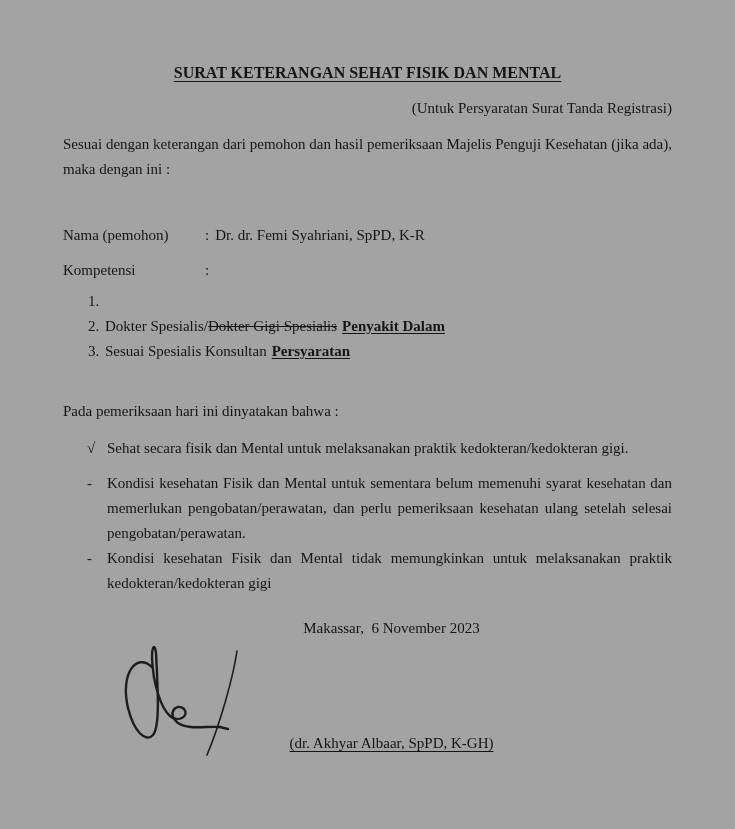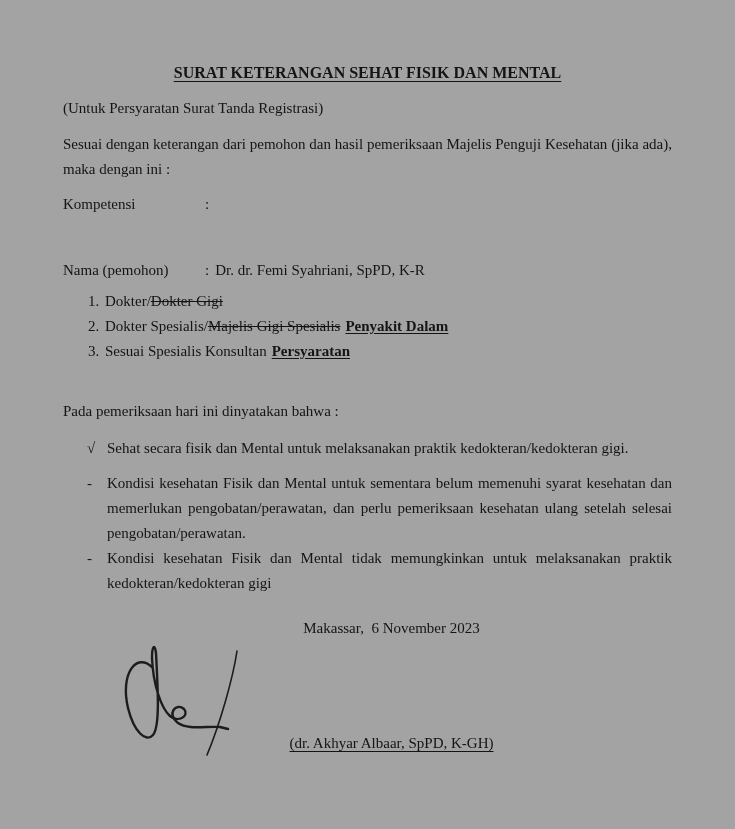--- a/index.html
+++ b/index.html
@@ -18,21 +18,21 @@
   }
   .doc-title {
     text-align: center;
     font-weight: bold;
     font-size: 16px;
   }
   .doc-title .u {
     text-decoration: underline;
     text-underline-offset: 3px;
   }
-  .subtitle { text-align: left; margin-top: 11px; }
+  .subtitle { text-align: right; margin-top: 11px; }
   .intro { text-align: justify; margin-top: 11px; }
   .field-row { margin-top: 10px; }
   .field-row.first { margin-top: 41px; }
   .field-label { display: inline-block; width: 142px; }
   .field-value { margin-left: 6px; }
   .comp-list { margin-top: 6px; padding-left: 25px; }
   .comp-item { display: flex; }
   .comp-num { width: 17px; flex: none; }
   .struck { text-decoration: line-through; }
   .struck:empty { display: none; }
@@ -74,36 +74,35 @@
 <div class="page">
 
   <div class="doc-title">
     <span class="u">SURAT KETERANGAN SEHAT FISIK DAN MENTAL</span>
   </div>
 
   <div class="subtitle">(Untuk Persyaratan Surat Tanda Registrasi)</div>
 
   <div class="intro">Sesuai dengan keterangan dari pemohon dan hasil pemeriksaan Majelis Penguji Kesehatan (jika ada), maka dengan ini :</div>
 
+  <div class="field-row first">
+    <span class="field-label">Nama (pemohon)</span><span class="field-sep">:</span><span class="field-value">Dr. dr. Femi Syahriani, SpPD, K-R</span>
+  </div>
+
   <div class="field-row">
     <span class="field-label">Kompetensi</span><span class="field-sep">:</span><span class="field-value"></span>
-  </div>
-
-  <div class="field-row first">
-    <span class="field-label">Nama (pemohon)</span><span class="field-sep">:</span><span class="field-value">Dr. dr. Femi Syahriani, SpPD, K-R</span>
   </div>
 
   <div class="comp-list">
     <div class="comp-item">
       <span class="comp-num">1.</span>
-      <span class="comp-text"><span>Dokter/</span><span class="struck">Dokter Gigi</span></span>
     </div>
     <div class="comp-item">
       <span class="comp-num">2.</span>
-      <span class="comp-text"><span>Dokter Spesialis/</span><span class="struck">Majelis Gigi Spesialis</span><span class="emph">Penyakit Dalam</span></span>
+      <span class="comp-text"><span>Dokter Spesialis/</span><span class="struck">Dokter Gigi Spesialis</span><span class="emph">Penyakit Dalam</span></span>
     </div>
     <div class="comp-item">
       <span class="comp-num">3.</span>
       <span class="comp-text"><span>Sesuai Spesialis Konsultan</span><span class="emph">Persyaratan</span></span>
     </div>
   </div>
 
   <div class="statement">Pada pemeriksaan hari ini dinyatakan bahwa :</div>
 
   <div class="findings">

